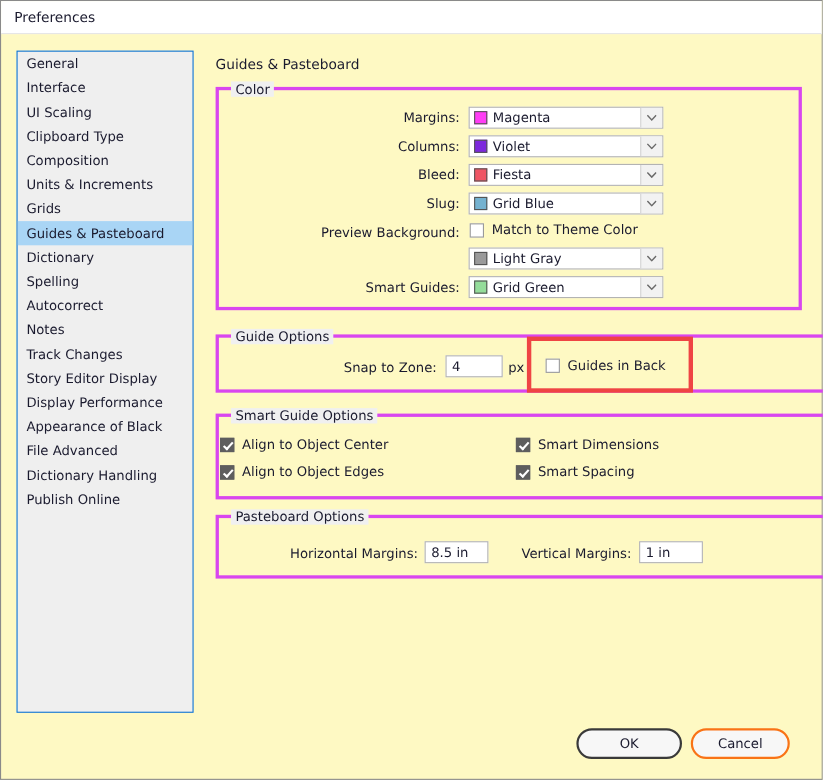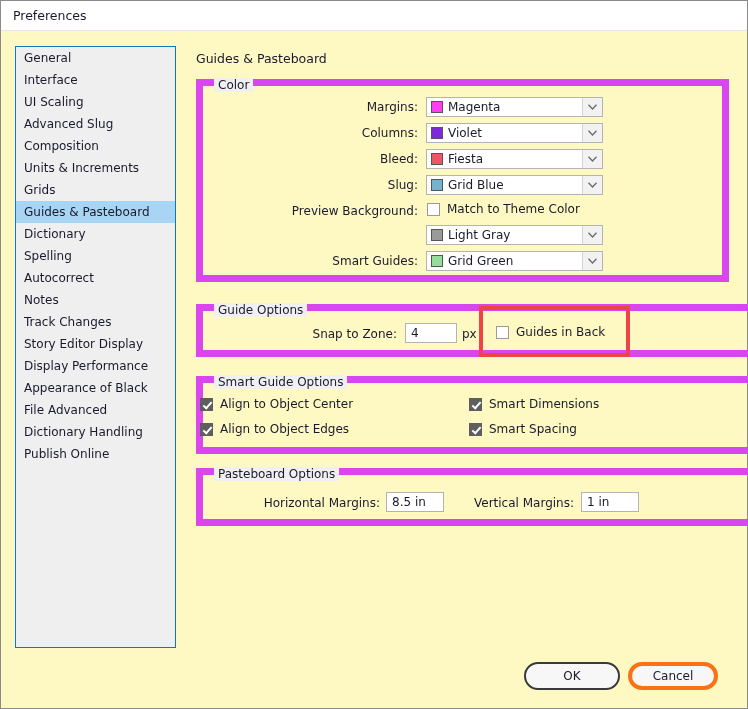--- a/index.html
+++ b/index.html
@@ -41,21 +41,21 @@
     white-space: nowrap;
   }
   .side-item.selected { background: #a9d5f5; }
   
   #pane-title {
     position: absolute; left: 195px; top: 50px;
     font-size: 12.5px; color: #1a1a2e;
   }
   .group {
     position: absolute;
-    border: 7px solid #d946ef;
+    border: 3px solid #d946ef;
     background: transparent;
   }
   .group-label {
     position: absolute; top: -8px; left: 11px;
     background: #f0f0f0;
     padding: 0 4px;
     font-size: 12px; color: #1a1a2e;
     white-space: nowrap;
   }
   #group-color       { left: 195px; top: 78px;  width: 533px; height: 203px; }
@@ -153,36 +153,36 @@
   
   .btn {
     position: absolute;
     height: 28px;
     border-radius: 14px;
     background: #f7f7f7;
     display: flex; align-items: center; justify-content: center;
     font-size: 12px; color: #1a1a2e;
   }
   #btn-ok     { left: 523px; top: 661px; width: 96px; border: 2px solid #3a3a3a; }
-  #btn-cancel { left: 627px; top: 661px; width: 90px; border: 4px solid #f97316; }
+  #btn-cancel { left: 627px; top: 661px; width: 90px; border: 2px solid #f97316; }
 </style>
 </head>
 <body>
 
 <div id="window">
 
   <div id="titlebar">
     <div id="title-text">Preferences</div>
   </div>
 
   <div id="sidebar">
       <div class="side-item">General</div>
       <div class="side-item">Interface</div>
       <div class="side-item">UI Scaling</div>
-      <div class="side-item">Advanced Slug</div>
+      <div class="side-item">Clipboard Type</div>
       <div class="side-item">Composition</div>
       <div class="side-item">Units &amp; Increments</div>
       <div class="side-item">Grids</div>
       <div class="side-item selected">Guides &amp; Pasteboard</div>
       <div class="side-item">Dictionary</div>
       <div class="side-item">Spelling</div>
       <div class="side-item">Autocorrect</div>
       <div class="side-item">Notes</div>
       <div class="side-item">Track Changes</div>
       <div class="side-item">Story Editor Display</div>

